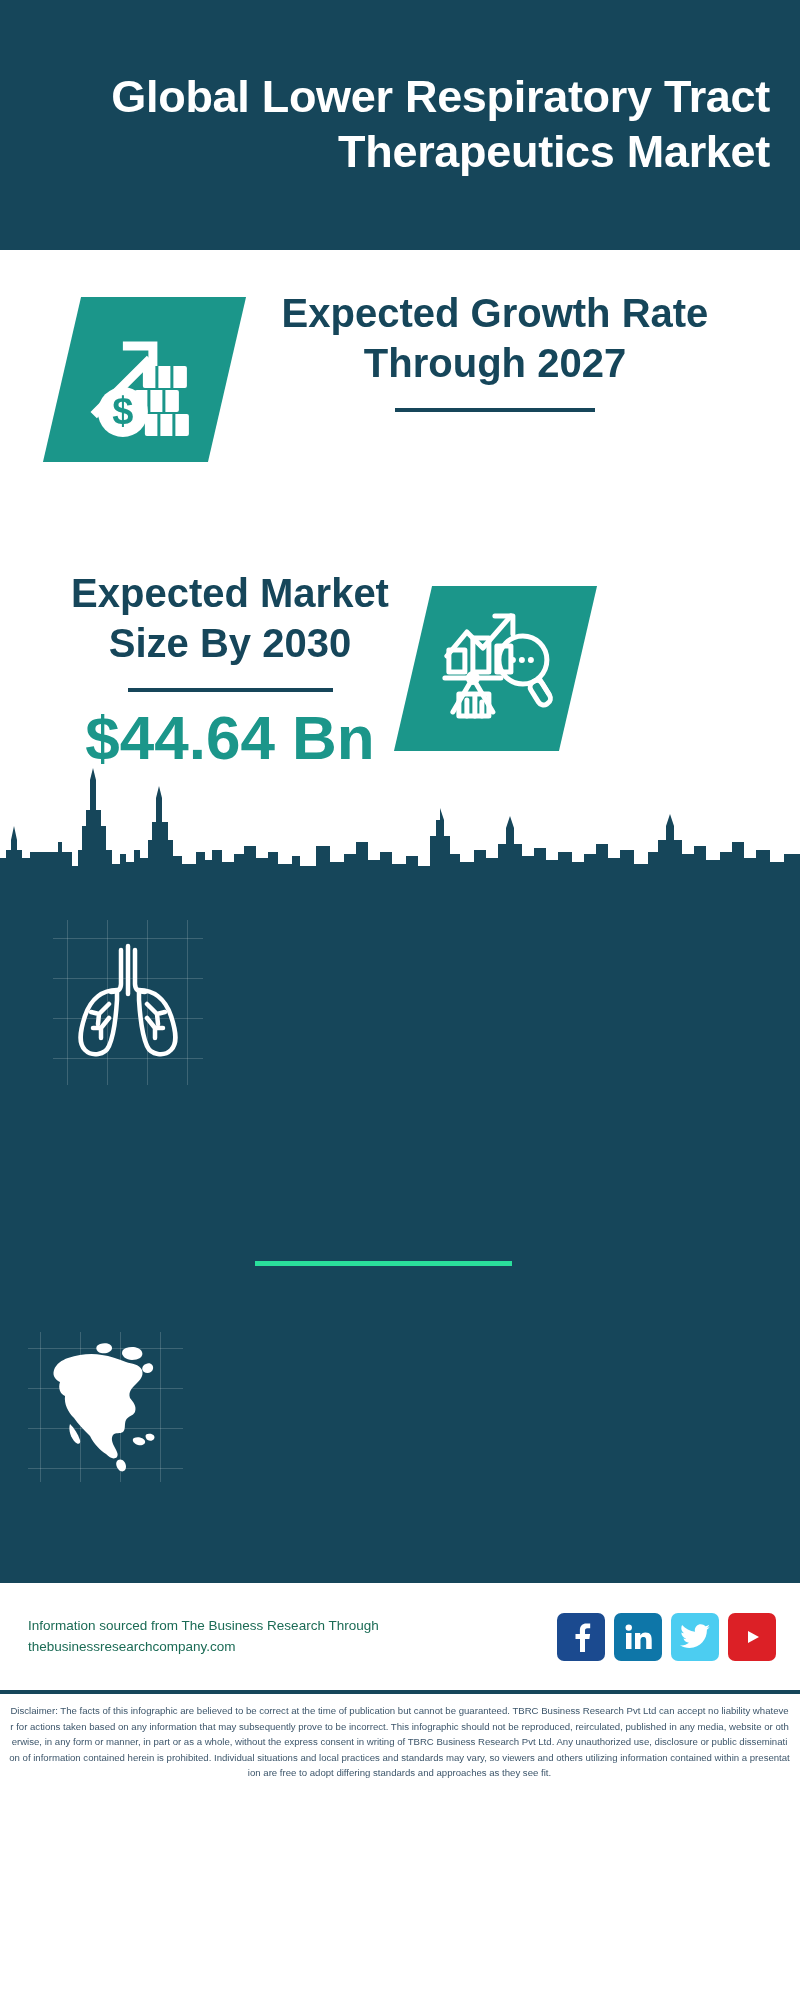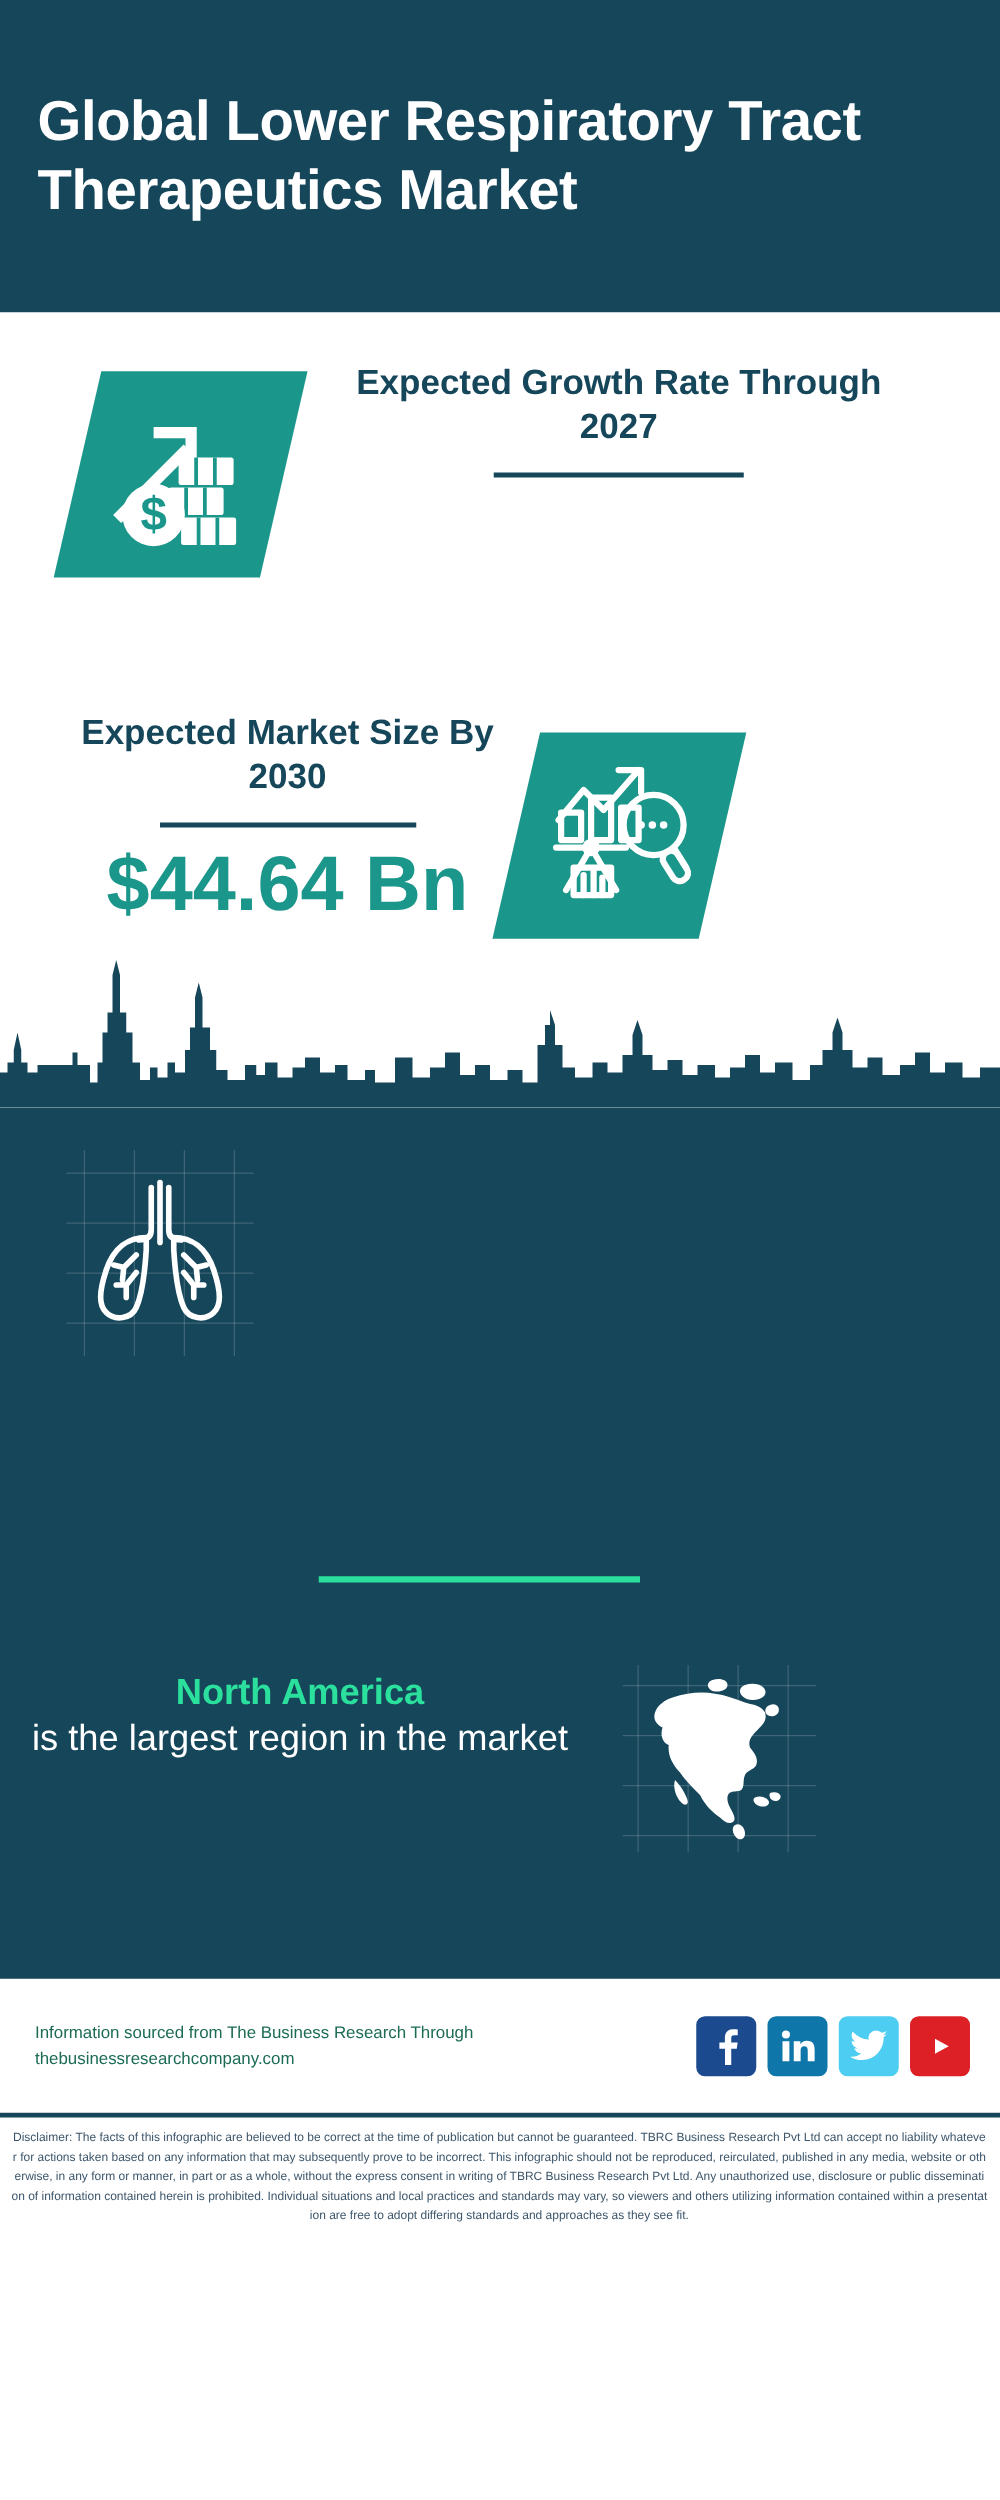--- a/index.html
+++ b/index.html
@@ -19,21 +19,21 @@
     display:flex;
     align-items:center;
     justify-content:center;
     padding:0 30px;
   }
   .header h1 {
     color:#ffffff;
     font-size:45px;
     line-height:1.22;
     font-weight:bold;
-    text-align:left;
+    text-align:right;
     letter-spacing:-0.3px;
   }
 
   
   .white-zone { background:#ffffff; position:relative; height:636px; }
 
   
   .tile {
     position:absolute;
     background:#1b968a;
@@ -46,21 +46,21 @@
   .tile-size   { left:413px; top:336px; width:165px; height:165px; }
 
   
   .stat-growth {
     position:absolute; left:270px; top:38px; width:450px; text-align:center;
   }
   .stat-size {
     position:absolute; left:40px; top:318px; width:380px; text-align:center;
   }
   .stat-label {
-    color:#16465a; font-size:28px; font-weight:bold; line-height:1.25;
+    color:#16465a; font-size:40px; font-weight:bold; line-height:1.25;
   }
   .stat-rule {
     width:200px; height:4px; background:#16465a; margin:20px auto 12px;
   }
   .stat-rule.w2 { width:205px; }
   .stat-value {
     color:#1b968a; font-size:62px; font-weight:bold; line-height:1.1;
   }
 
   
@@ -247,24 +247,20 @@
           <path d="M48 72 L38 82 M38 82 L30 80 M38 82 L37 92 M48 86 L40 96 M40 96 L32 96 M40 96 L40 106"></path>
           <path d="M86 72 L96 82 M96 82 L104 80 M96 82 L97 92 M86 86 L94 96 M94 96 L102 96 M94 96 L94 106"></path>
         </g>
       </svg>
     </div>
   </div>
 
   <div class="mid-rule"></div>
 
   <div class="region-row">
-    <div class="region-text">
-      <div class="accent-text">North America</div>
-      <div class="plain-text">is the largest region in the market</div>
-    </div>
     <div class="region-icon-area">
       <div class="grid-box" style="left:18px; top:6px; width:155px; height:150px;">
         <div class="gl" style="left:12px;  top:0; width:1px; height:150px;"></div>
         <div class="gl" style="left:52px;  top:0; width:1px; height:150px;"></div>
         <div class="gl" style="left:92px;  top:0; width:1px; height:150px;"></div>
         <div class="gl" style="left:132px; top:0; width:1px; height:150px;"></div>
         <div class="gl" style="left:0; top:16px;  width:155px; height:1px;"></div>
         <div class="gl" style="left:0; top:56px;  width:155px; height:1px;"></div>
         <div class="gl" style="left:0; top:96px;  width:155px; height:1px;"></div>
         <div class="gl" style="left:0; top:136px; width:155px; height:1px;"></div>

